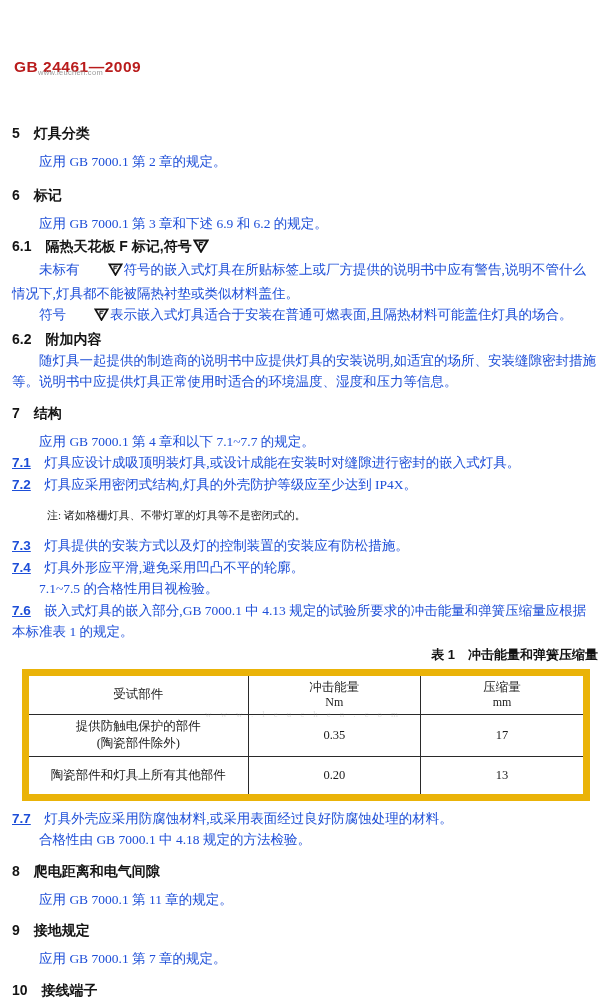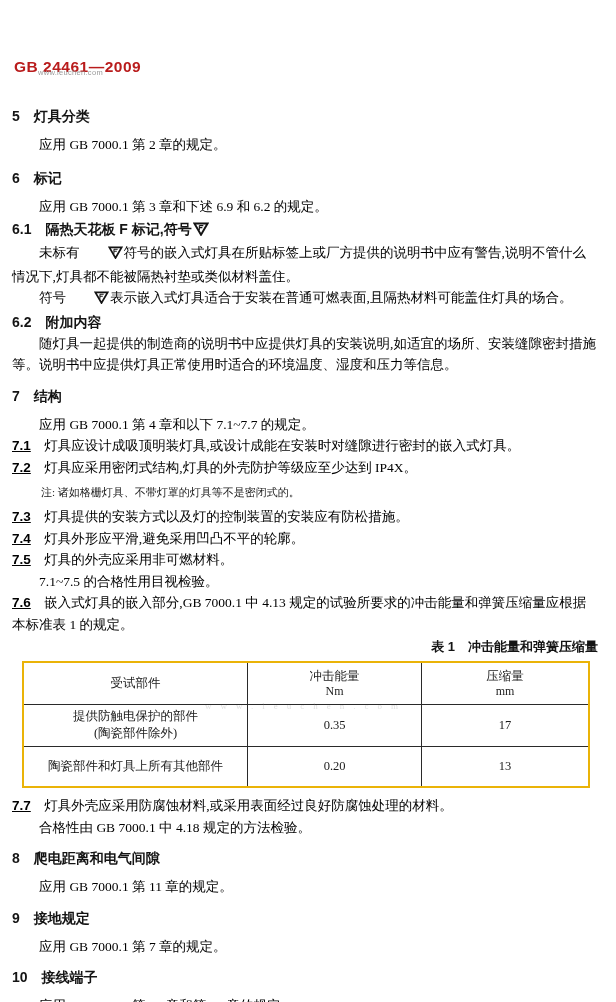--- a/index.html
+++ b/index.html
@@ -26,37 +26,37 @@
     margin:58px 0 0 2px;
     font-family:"Liberation Sans","DejaVu Sans",sans-serif;
     font-weight:bold;font-size:15.5px;line-height:18px;
     letter-spacing:.5px;color:#b91c1c;
   }
   .h{
     font-family:"Liberation Sans","DejaVu Sans",sans-serif;
     font-weight:bold;font-size:14px;line-height:22px;color:#141414;
   }
   .body{
-    font-size:13.5px;line-height:21.5px;margin:0;color:#000000;
+    font-size:13.5px;line-height:21.5px;margin:0;color:#1d4ed8;
   }
   .ind{text-indent:2em;}
   .num{font-family:"Liberation Sans","DejaVu Sans",sans-serif;font-weight:bold;font-size:13.5px;text-decoration:underline;}
   .note{
-    font-size:11px;line-height:20px;margin:4px;padding-left:25px;color:#1b1b1b;
+    font-size:11px;line-height:20px;margin:10px;padding-left:25px;color:#1b1b1b;
   }
   .mt7{margin-top:7px;} .mt9{margin-top:9px;} .mt11{margin-top:11px;}
-  .mt32{margin-top:29px;} .mt1{margin-top:1px;}
+  .mt32{margin-top:46px;} .mt1{margin-top:1px;}
   .tbl-title{
     text-align:right;
     font-family:"Liberation Sans","DejaVu Sans",sans-serif;
     font-weight:bold;font-size:13px;line-height:20px;margin-top:2px;color:#141414;
   }
   .table-wrap{position:relative;margin:4px 8px 0 10px;}
   table{
-    width:100%;border-collapse:collapse;border:2px solid #eab308;
+    width:100%;border-collapse:collapse;border:7px solid #eab308;
     font-size:12.5px;color:#1b1b1b;table-layout:fixed;
   }
   th,td{
     border:1px solid #2a2a2a;text-align:center;vertical-align:middle;
     padding:2px 4px;font-weight:normal;
   }
   thead tr{height:42px;}
   .row-tall{height:42px;margin-top:27px;}
   .row-short{height:41px;}
   .unit{font-size:12px;line-height:15px;}
@@ -106,21 +106,20 @@
   <p class="body ind">随灯具一起提供的制造商的说明书中应提供灯具的安装说明,如适宜的场所、安装缝隙密封措施等。说明书中应提供灯具正常使用时适合的环境温度、湿度和压力等信息。</p>
 
   <div class="h mt9">7　结构</div>
   <p class="body ind mt7">应用 GB 7000.1 第 4 章和以下 7.1~7.7 的规定。</p>
 
   <p class="body"><span class="num">7.1</span>　<span>灯具应设计成吸顶明装灯具,或设计成能在安装时对缝隙进行密封的嵌入式灯具。</span></p>
   <p class="body"><span class="num">7.2</span>　<span>灯具应采用密闭式结构,灯具的外壳防护等级应至少达到 IP4X。</span></p>
   <p class="note">注: 诸如格栅灯具、不带灯罩的灯具等不是密闭式的。</p>
   <p class="body"><span class="num">7.3</span>　<span>灯具提供的安装方式以及灯的控制装置的安装应有防松措施。</span></p>
   <p class="body"><span class="num">7.4</span>　<span>灯具外形应平滑,避免采用凹凸不平的轮廓。</span></p>
-  <p class="body"><span class="num">7.5</span>　<span>灯具的外壳应采用非可燃材料。</span></p>
   <p class="body ind">7.1~7.5 的合格性用目视检验。</p>
   <p class="body"><span class="num">7.6</span>　<span>嵌入式灯具的嵌入部分,GB 7000.1 中 4.13 规定的试验所要求的冲击能量和弹簧压缩量应根据本标准表 1 的规定。</span></p>
 
   <div class="tbl-title">表 1　冲击能量和弹簧压缩量</div>
 
   <div class="table-wrap">
     <div class="tbl-wm">www.leuchen.com</div>
     <table>
       <colgroup>
           <col style="width:39.7%">

